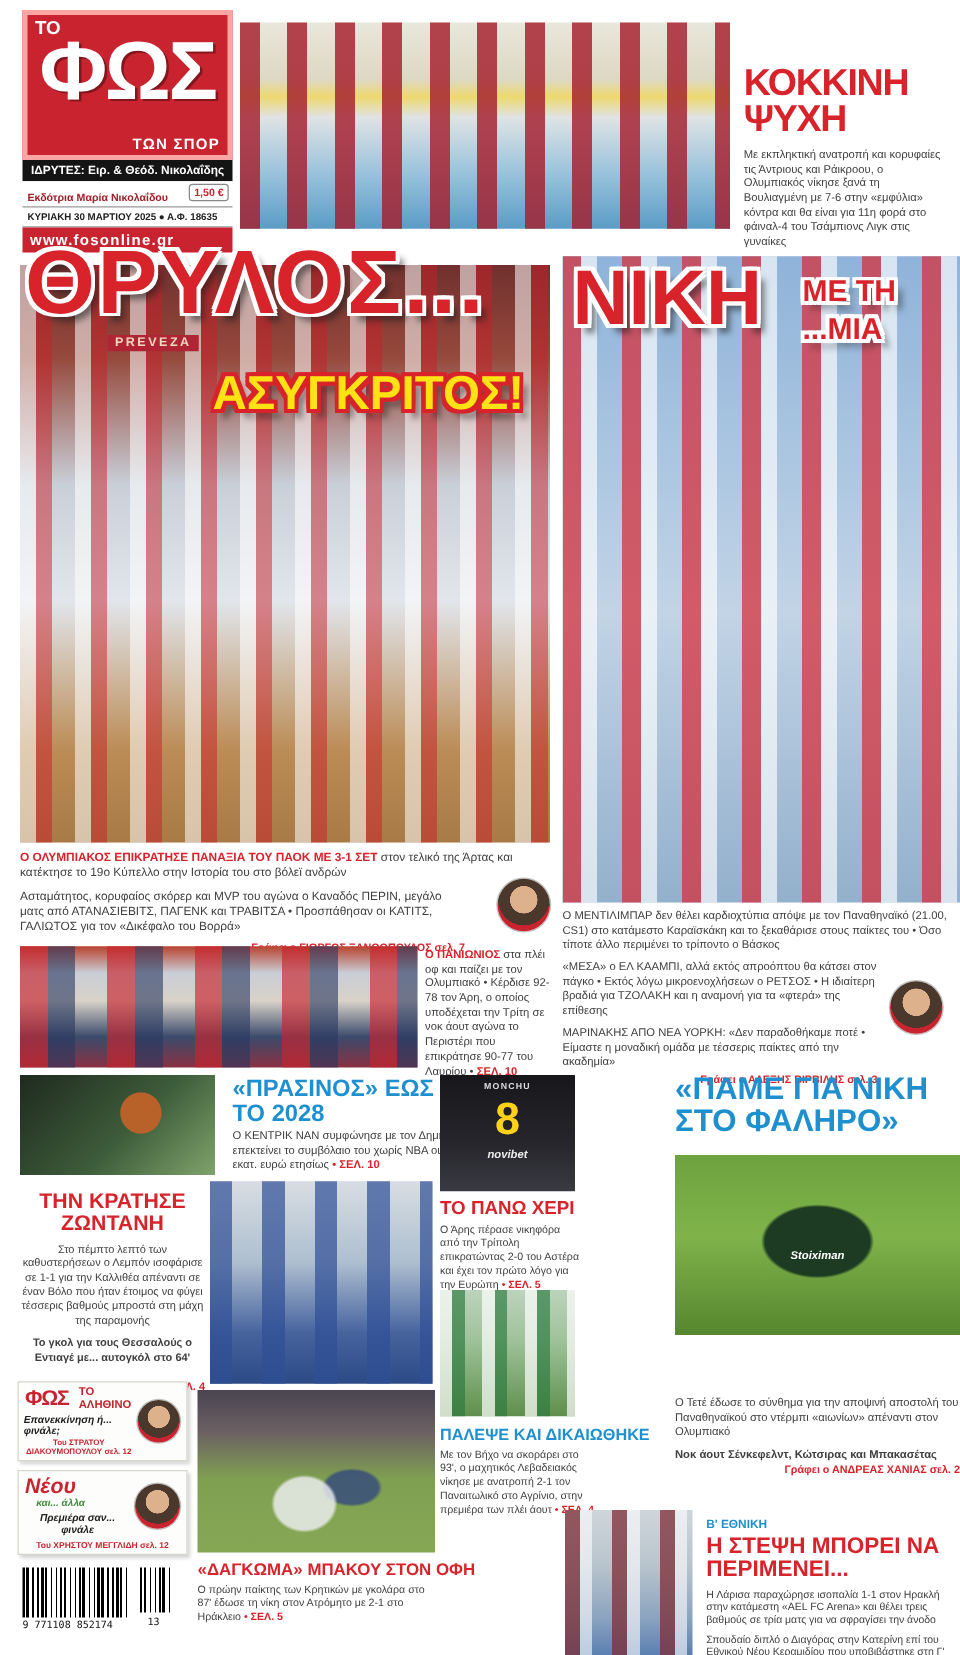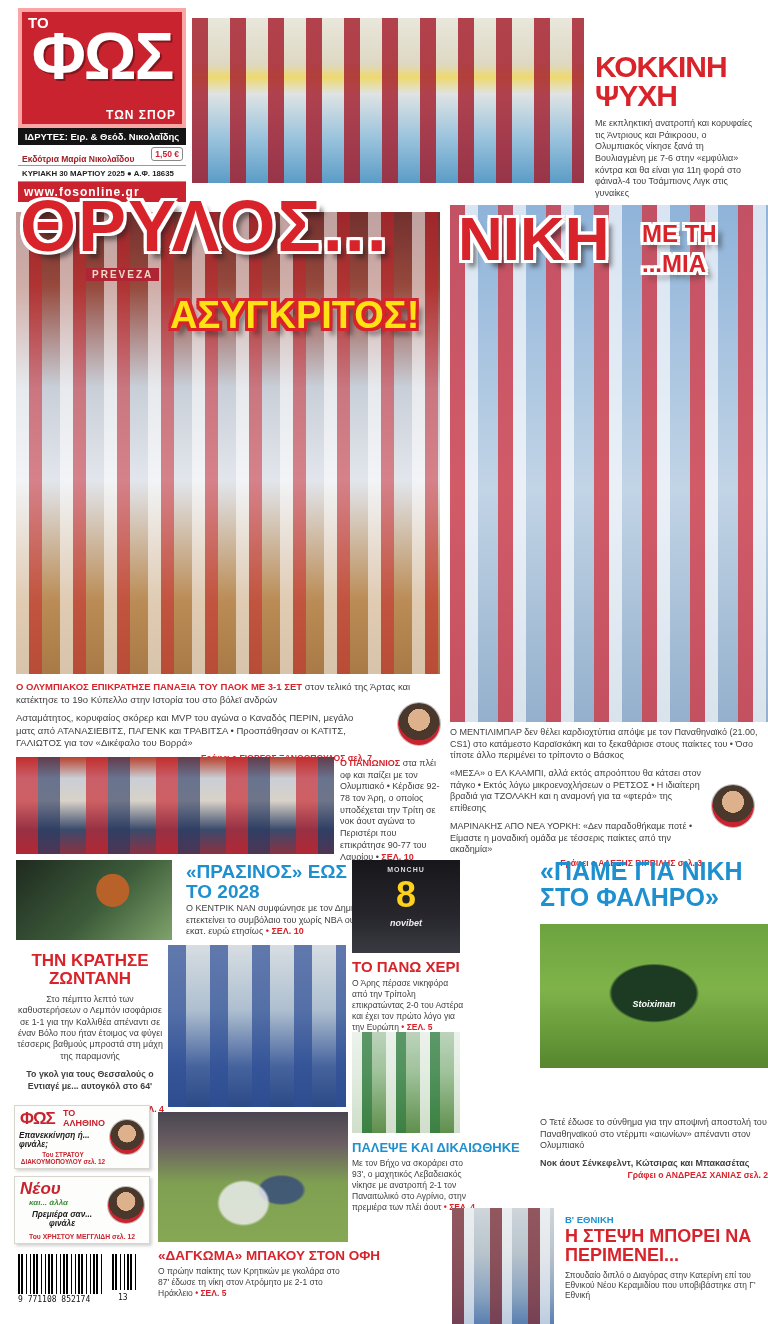--- a/index.html
+++ b/index.html
@@ -188,16 +188,17 @@
   </div>
 
   <div class="photo" style="left:452px;top:1208px;width:102px;height:116px;
               background-image:
                 repeating-linear-gradient(90deg, rgba(125,44,53,.75) 0 12px, rgba(255,255,255,.6) 12px 22px, rgba(0,0,0,0) 22px 38px),
                 linear-gradient(180deg,#cfd6db 0%,#b7c3cc 40%,#8aa3c0 75%,#5a7fb0 100%);">
   </div>
   <div class="abs" style="left:565px;top:1214px;width:200px;">
     <div class="bold blue" style="font-size:9.5px;">Β' ΕΘΝΙΚΗ</div>
     <div class="sec-hl-red" style="font-size:18px;line-height:1.05;margin-top:2px;">Η ΣΤΕΨΗ ΜΠΟΡΕΙ ΝΑ ΠΕΡΙΜΕΝΕΙ...</div>
+    <p class="body-txt" style="margin:5px 0 0 0;font-size:8.4px;line-height:1.22;">Η Λάρισα παραχώρησε ισοπαλία 1-1 στον Ηρακλή στην κατάμεστη «AEL FC Arena» και θέλει τρεις βαθμούς σε τρία ματς για να σφραγίσει την άνοδο</p>
     <p class="body-txt" style="margin:5px 0 0 0;font-size:8.4px;line-height:1.22;"><span>Σπουδαίο διπλό ο Διαγόρας στην Κατερίνη επί του Εθνικού Νέου Κεραμιδίου που υποβιβάστηκε στη Γ' Εθνική </span></p>
   </div>
 
 </div>
 
 </body></html>

